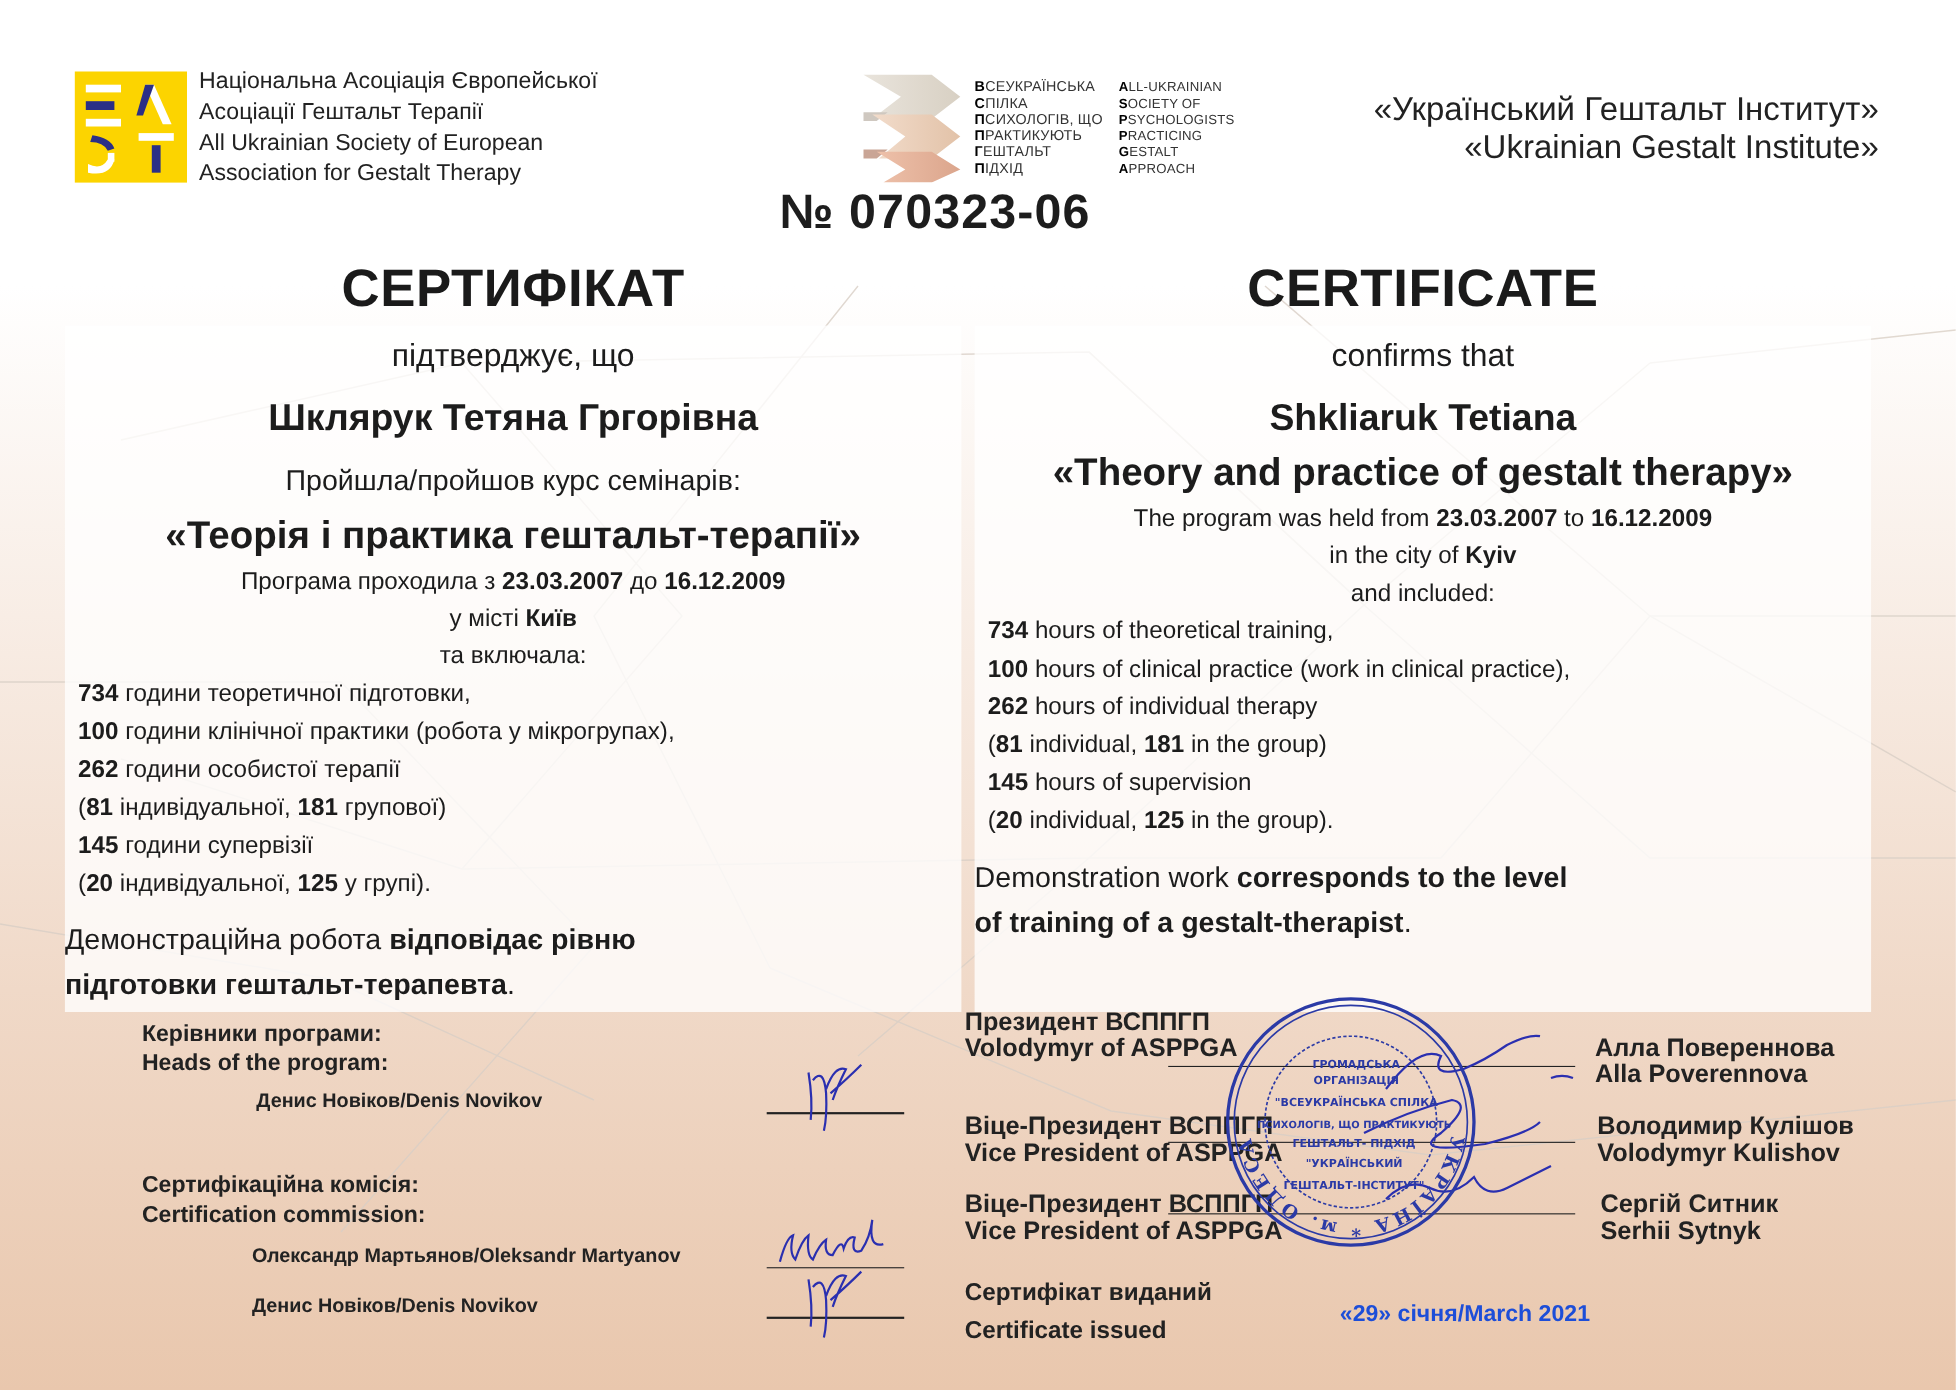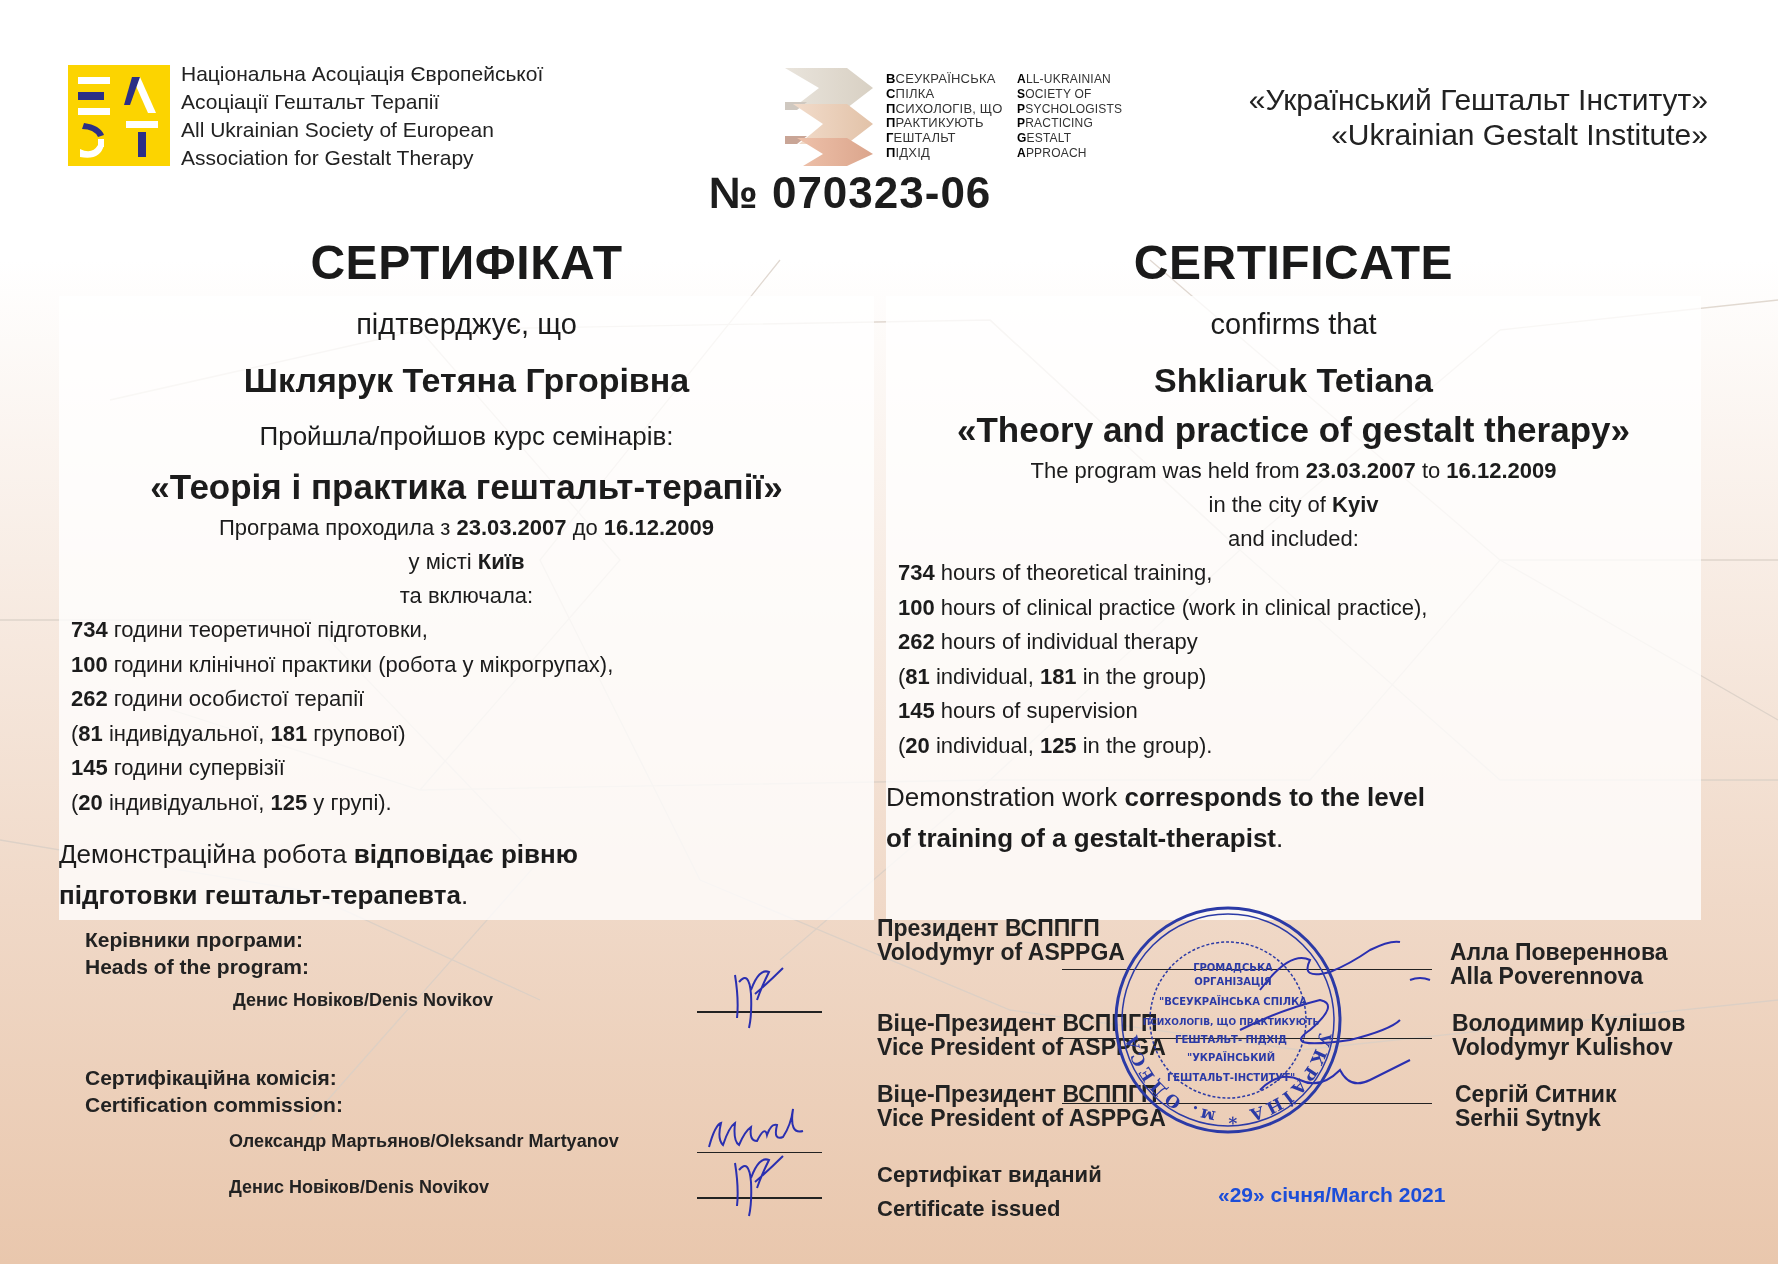--- a/index.html
+++ b/index.html
@@ -44,21 +44,21 @@
   .course { text-align: center; font-size: 35px; font-weight: bold; height: 48px; line-height: 48px; }
   .line { text-align: center; font-size: 22px; height: 34px; line-height: 34px; }
   .line b { font-weight: bold; }
   .hours { padding-left: 12px; margin-top: 0px; }
   .hours .row { font-size: 22px; height: 34.5px; line-height: 34.5px; white-space: nowrap; }
   .hours .row b { font-weight: bold; }
   .demo { text-align: left; font-size: 26px; line-height: 41px; margin-top: 14px; }
   .demo b { font-weight: bold; }
 
   
-  .sig-label { font-size: 21px; font-weight: bold; line-height: 27px; color: #222; }
+  .sig-label { font-size: 21px; font-weight: bold; line-height: 27px; color: #222; margin-left: 44px; }
   .sig-name { font-size: 18px; font-weight: bold; color: #222; }
   .sig-line { position: absolute; height: 2px; background: #222; }
   .sig-line.thin { height: 1px; }
   .signature { position: absolute; }
   .right-name { font-size: 23px; font-weight: bold; line-height: 24px; color: #222; }
   .role { font-size: 23px; font-weight: bold; line-height: 24px; color: #222; }
   .issued-label { font-size: 22px; font-weight: bold; line-height: 34px; color: #222; }
   .issued-date { font-size: 21px; font-weight: bold; color: #1d4ed8; }
 
   .stamp { position: absolute; left: 1113px; top: 905px; width: 230px; height: 230px; }

